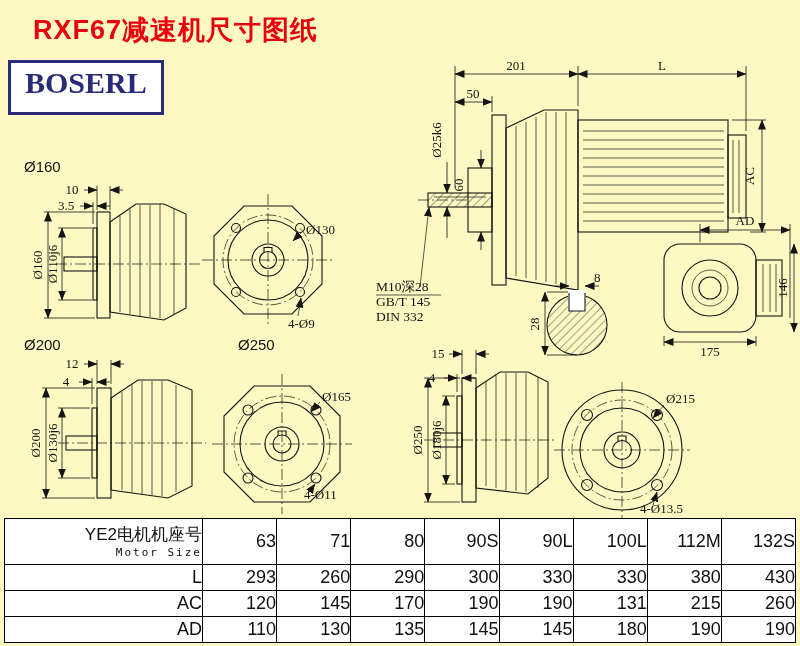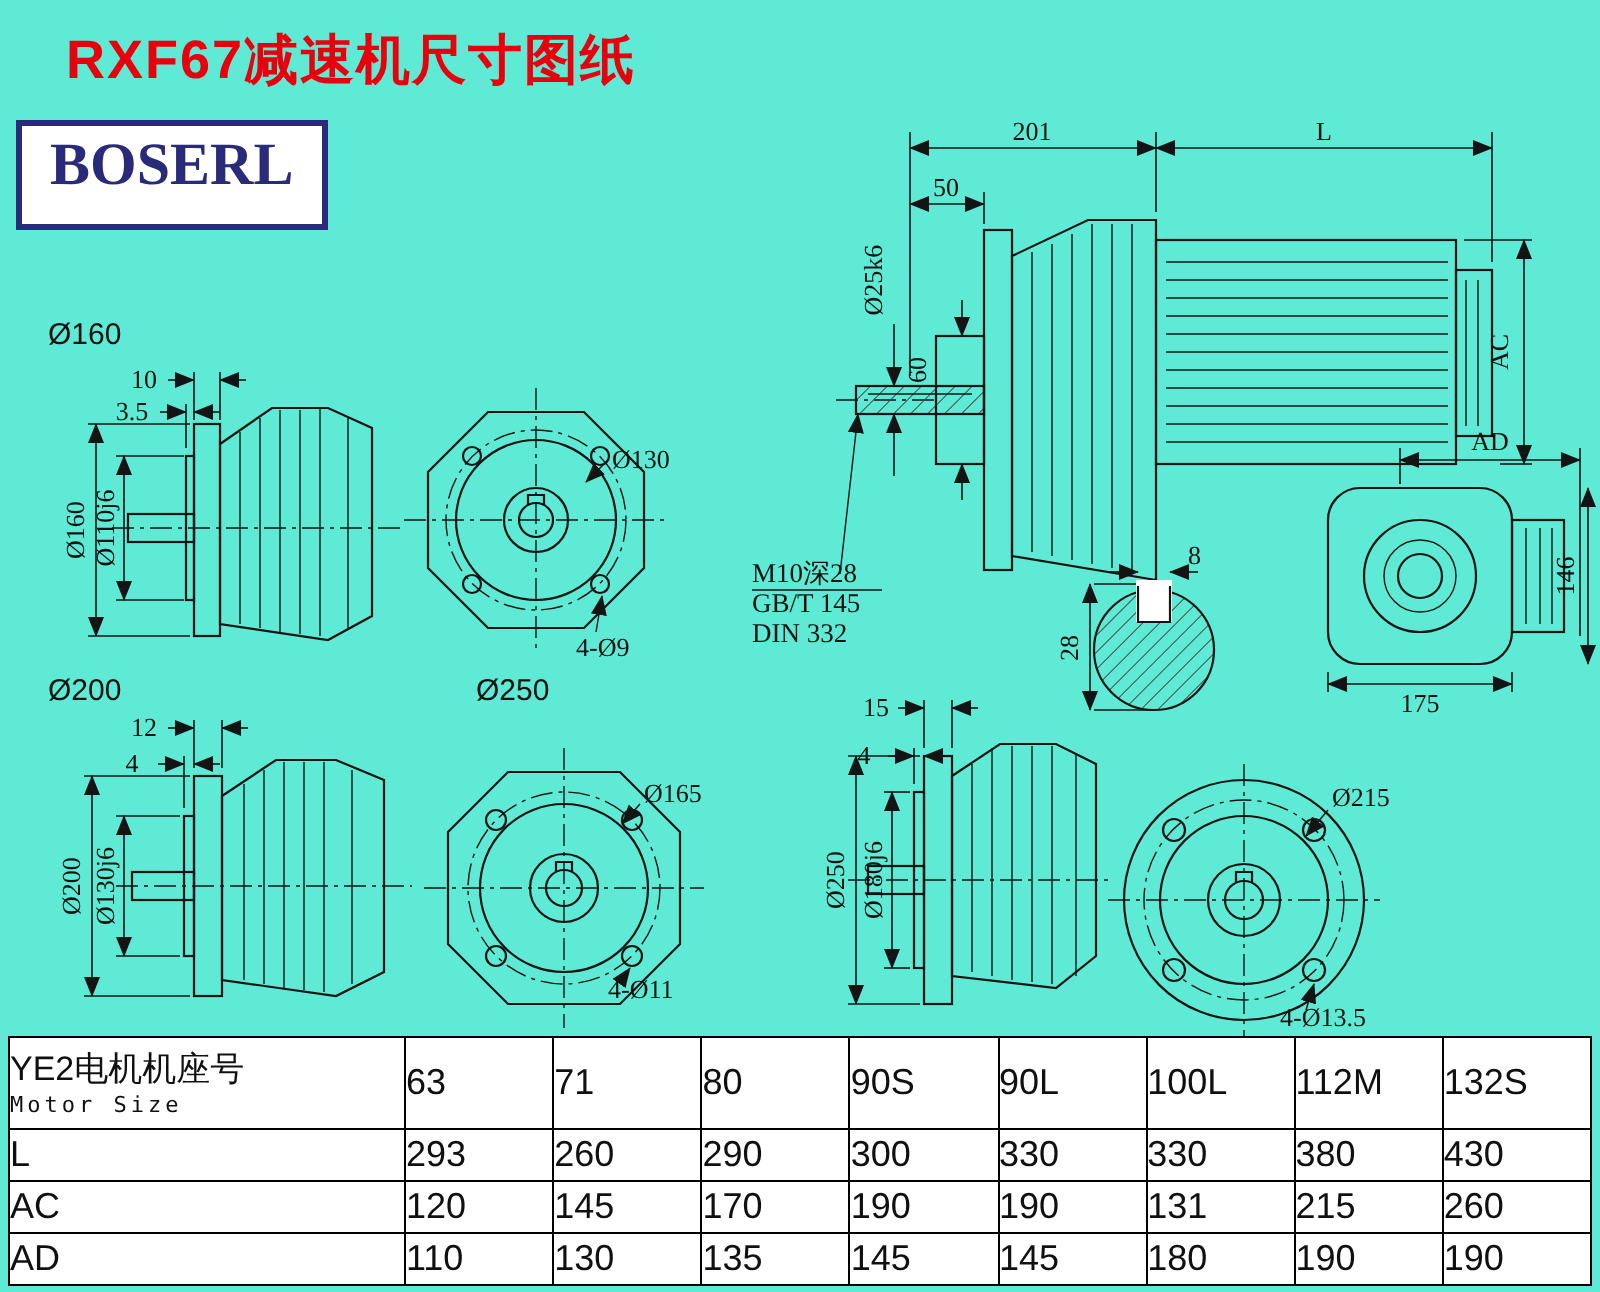--- a/index.html
+++ b/index.html
@@ -1,36 +1,36 @@
 <!DOCTYPE html>
 <html style="--title-red: #e8000d; --logo-navy: #2a2a7a;"><head>
 <meta charset="utf-8">
 <style>
   * { margin:0; padding:0; box-sizing:border-box; }
   html,body { width:800px; height:646px; }
   body { background:#fff; font-family:"Liberation Sans",sans-serif; position:relative; overflow:hidden; }
-  .page { position:absolute; inset:0; background:#5eead4; }
+  .page { position:absolute; inset:0; background:#fef9c3; }
   .title { position:absolute; left:33px; top:12px; font-size:27px; font-weight:bold;
            color:var(--title-red,#e8000d); letter-spacing:1px; font-family:"Liberation Sans",sans-serif; }
   .logo { position:absolute; left:8px; top:60px; border:3px solid var(--logo-navy,#2a2a7a);
           color:var(--logo-navy,#2a2a7a); font-family:"Liberation Serif",serif; font-weight:bold;
           font-size:30px; line-height:1.25; padding:1px 14px 10px; background:#fff; }
   svg.draw { position:absolute; left:0; top:0; }
   .ln   { fill:none; stroke:#141414; stroke-width:1.1; }
   .thin { fill:none; stroke:#141414; stroke-width:0.7; }
   .ext,.dimln { fill:none; stroke:#141414; stroke-width:0.8; }
   .cl   { fill:none; stroke:#141414; stroke-width:0.7; stroke-dasharray:11 3 2 3; }
   .hatched { fill:url(#hatch); stroke:#141414; stroke-width:1.1; }
   text { fill:#111; }
   .dim    { font:13px "Liberation Serif","DejaVu Serif",serif; }
   .series { font:15px "Liberation Sans",sans-serif; }
   .note   { font:13.5px "Liberation Serif","DejaVu Serif",serif; }
   .dims-table { position:absolute; left:4px; top:518px; width:792px; border-collapse:collapse;
                 table-layout:fixed; background:#fff; border:1.5px solid #000; }
-  .dims-table th,.dims-table td { border:1px solid #000; text-align:left; vertical-align:middle;
+  .dims-table th,.dims-table td { border:1px solid #000; text-align:right; vertical-align:middle;
                 font-weight:normal; color:#101010; padding:0; }
   .dims-table th { height:46px; font-size:18px; }
   .dims-table td { height:26px; font-size:18px; }
   .hcn { font-size:17px; line-height:1.25; }
   .hen { font-family:"DejaVu Sans Mono",monospace; font-size:11px; letter-spacing:2px; line-height:1.2; }
 </style>
 </head>
 <body>
 
 <div class="page">

